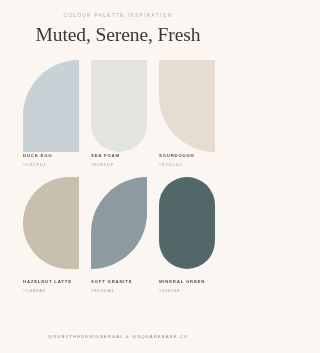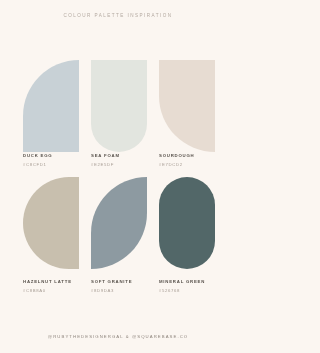--- a/index.html
+++ b/index.html
@@ -138,20 +138,21 @@
     white-space: nowrap;
   }
 </style>
 </head>
 <body style="background-color: rgb(251, 246, 241);">
 
 <div class="card" style="background-color: rgb(251, 246, 241);">
 
   <div class="eyebrow">COLOUR PALETTE INSPIRATION</div>
 
+  <div class="title">Muted, Serene, Fresh</div>
 
   <div class="row row-1">
     <div class="cell c1">
       <div class="swatch sh-duck-egg" style="background-color: rgb(200, 209, 214);"></div>
     </div>
     <div class="cell c2">
       <div class="swatch sh-sea-foam" style="background-color: rgb(226, 229, 223);"></div>
     </div>
     <div class="cell c3">
       <div class="swatch sh-sourdough" style="background-color: rgb(231, 220, 210);"></div>

